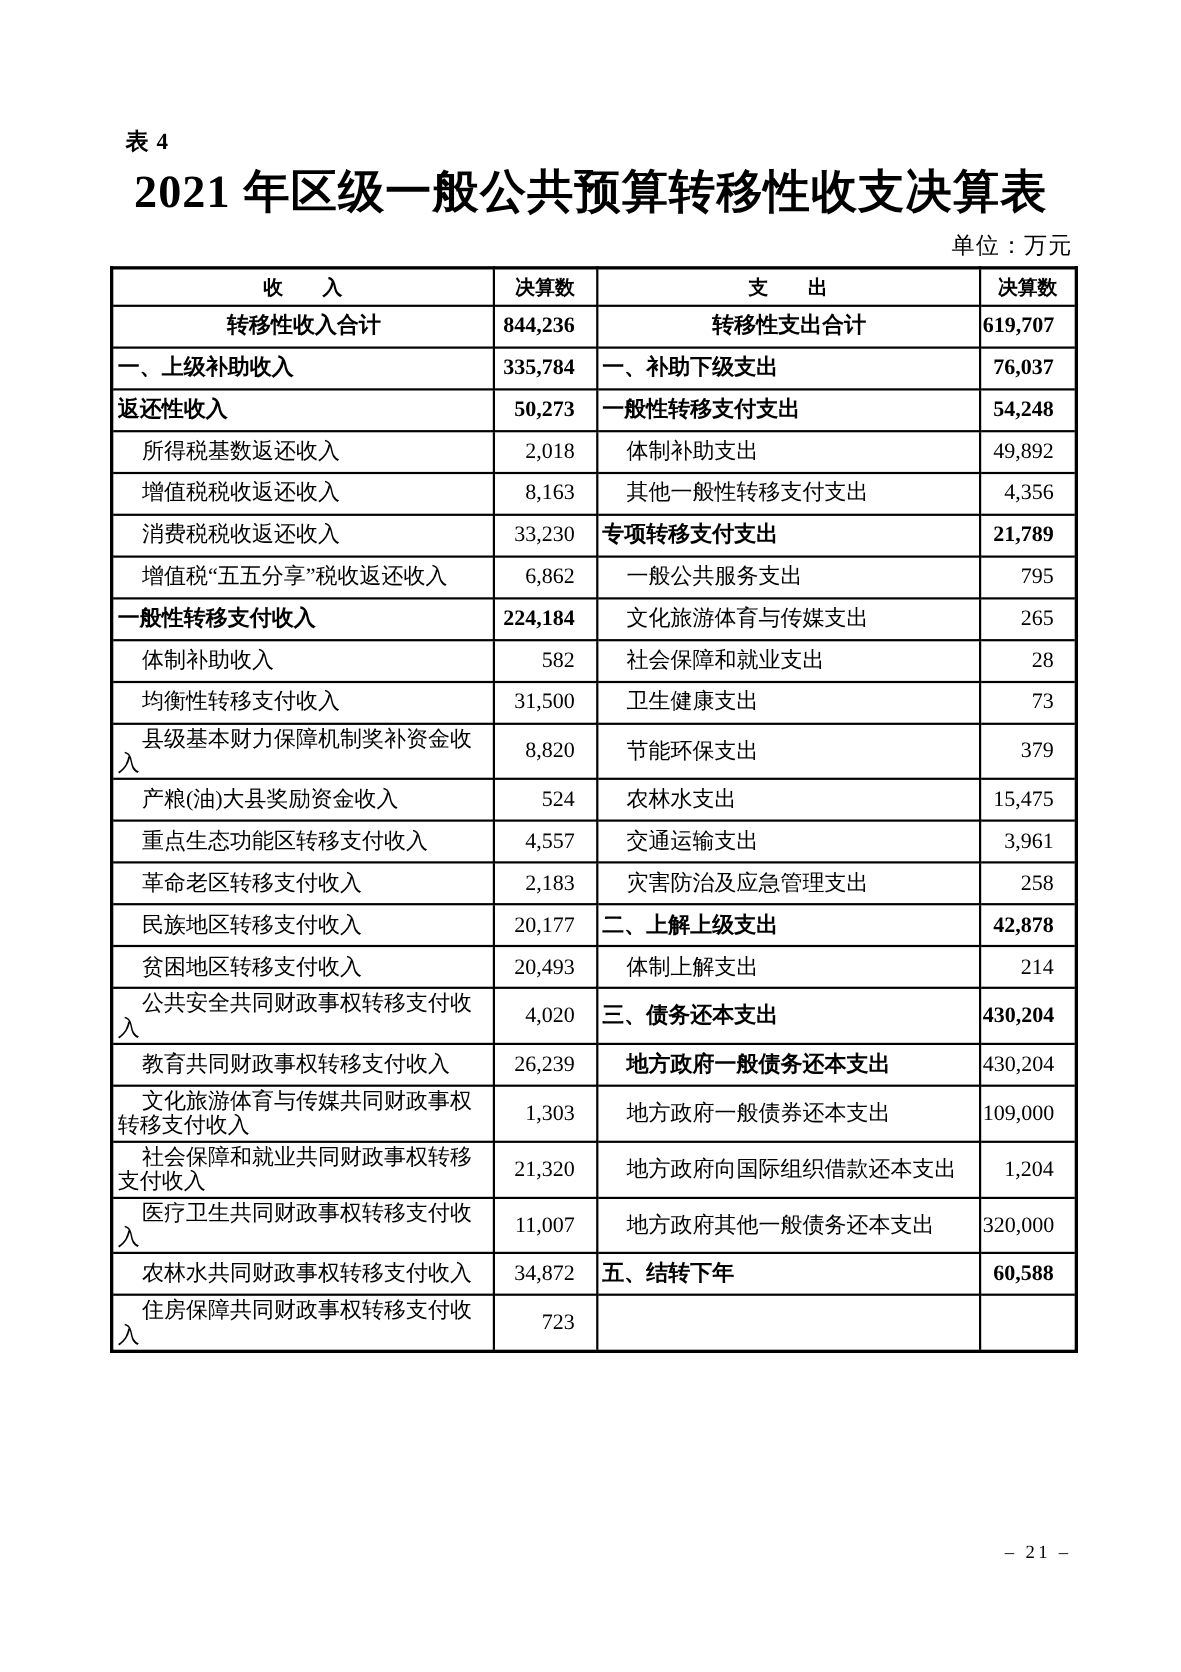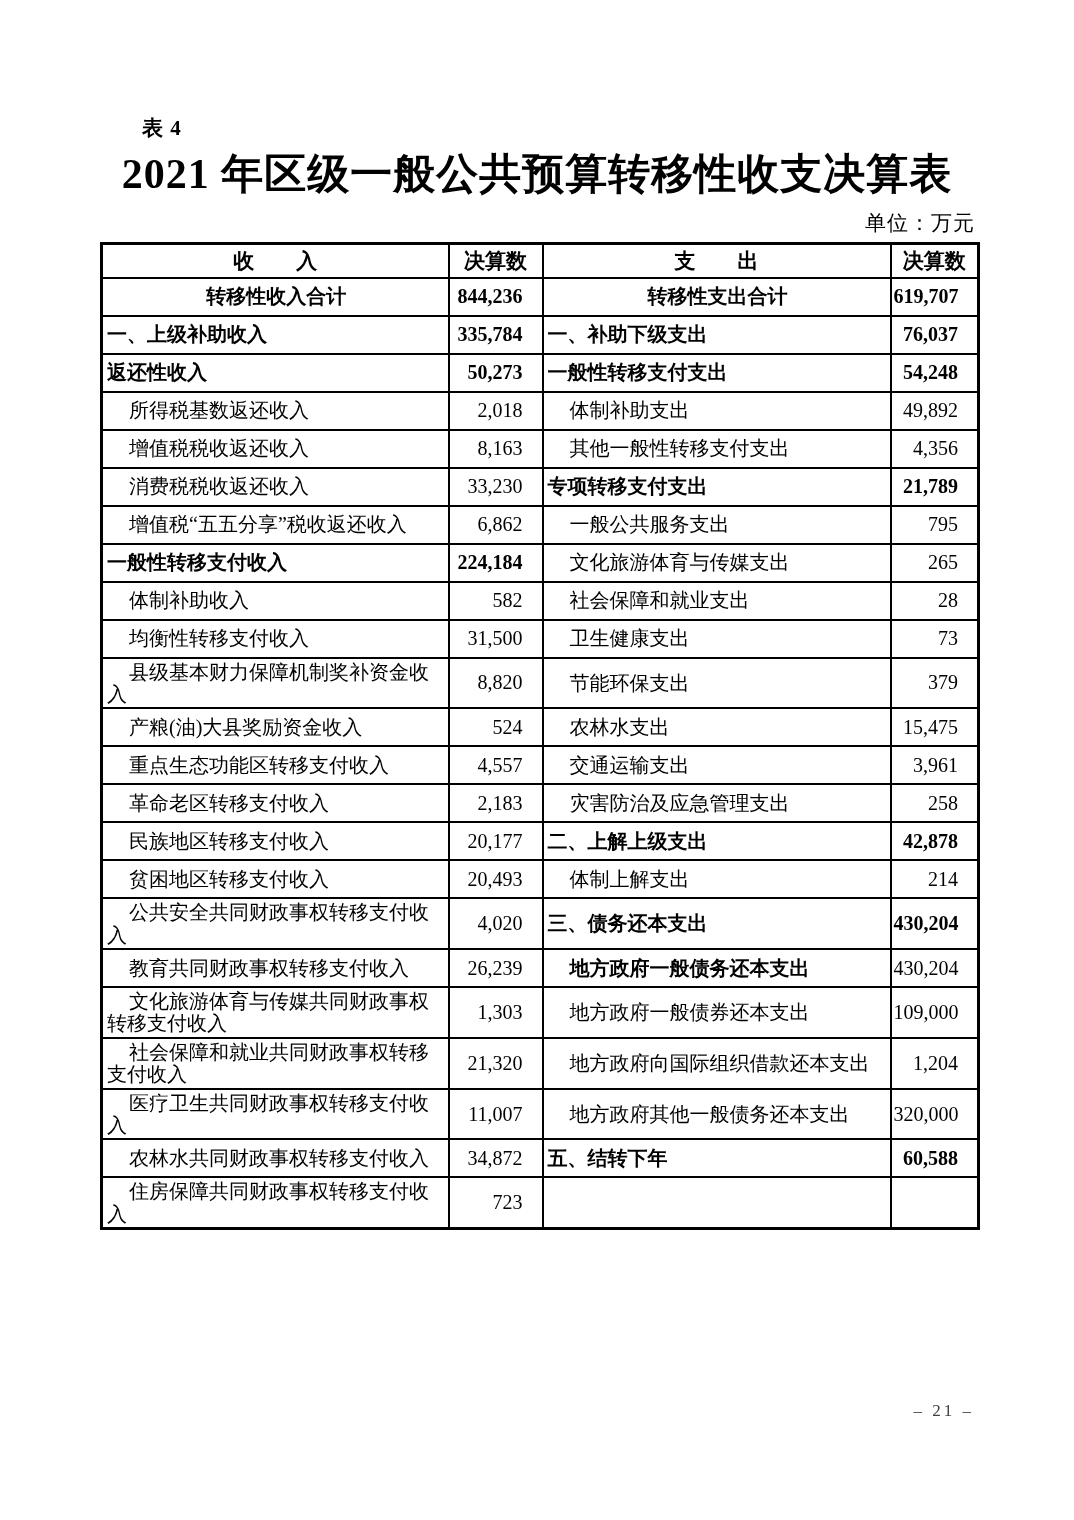--- a/index.html
+++ b/index.html
@@ -12,21 +12,20 @@
     font-family: "Liberation Serif", "DejaVu Serif", serif;
     overflow: hidden;
   }
   .tag {
     position: absolute;
     left: 114px;
     top: 114px;
     font-size: 21px;
     font-weight: bold;
     letter-spacing: 1px;
-    margin-left: 28px;
   }
   .title {
     position: absolute;
     left: 0;
     right: 0;
     top: 146px;
     margin: 0;
     text-align: center;
     font-size: 42px;
     font-weight: bold;
@@ -52,21 +51,21 @@
   .fin th, .fin td {
     border: 2px solid #000;
     overflow: hidden;
     vertical-align: middle;
   }
   .fin thead tr { height: 34px; }
   .fin tbody tr { height: 38px; }
   .fin th {
     font-family: "Liberation Sans", "DejaVu Sans", sans-serif;
     font-weight: bold;
-    font-size: 21px;
+    font-size: 18px;
     padding: 0;
   }
   td.lbl {
     font-size: 20px;
     line-height: 1.12;
     padding: 2px 2px 2px 4px;
     text-align: left;
   }
   td.lbl.item { text-indent: 22px; }
   td.lbl.sub  { text-indent: 22px; font-weight: bold; }
@@ -87,21 +86,21 @@
     text-align: right;
     padding: 2px 19px 2px 2px;
     font-family: "Liberation Serif", "DejaVu Serif", serif;
   }
   td.val.bold { font-weight: bold; }
   .pageno {
     position: absolute;
     right: 100px;
     top: 1401px;
     font-size: 17px;
-    color: #404040;
+    color: #000000;
     letter-spacing: 3px;
   }
 </style>
 </head>
 <body>
 
 <div class="page">
 
   <div class="tag">表 4</div>
 

